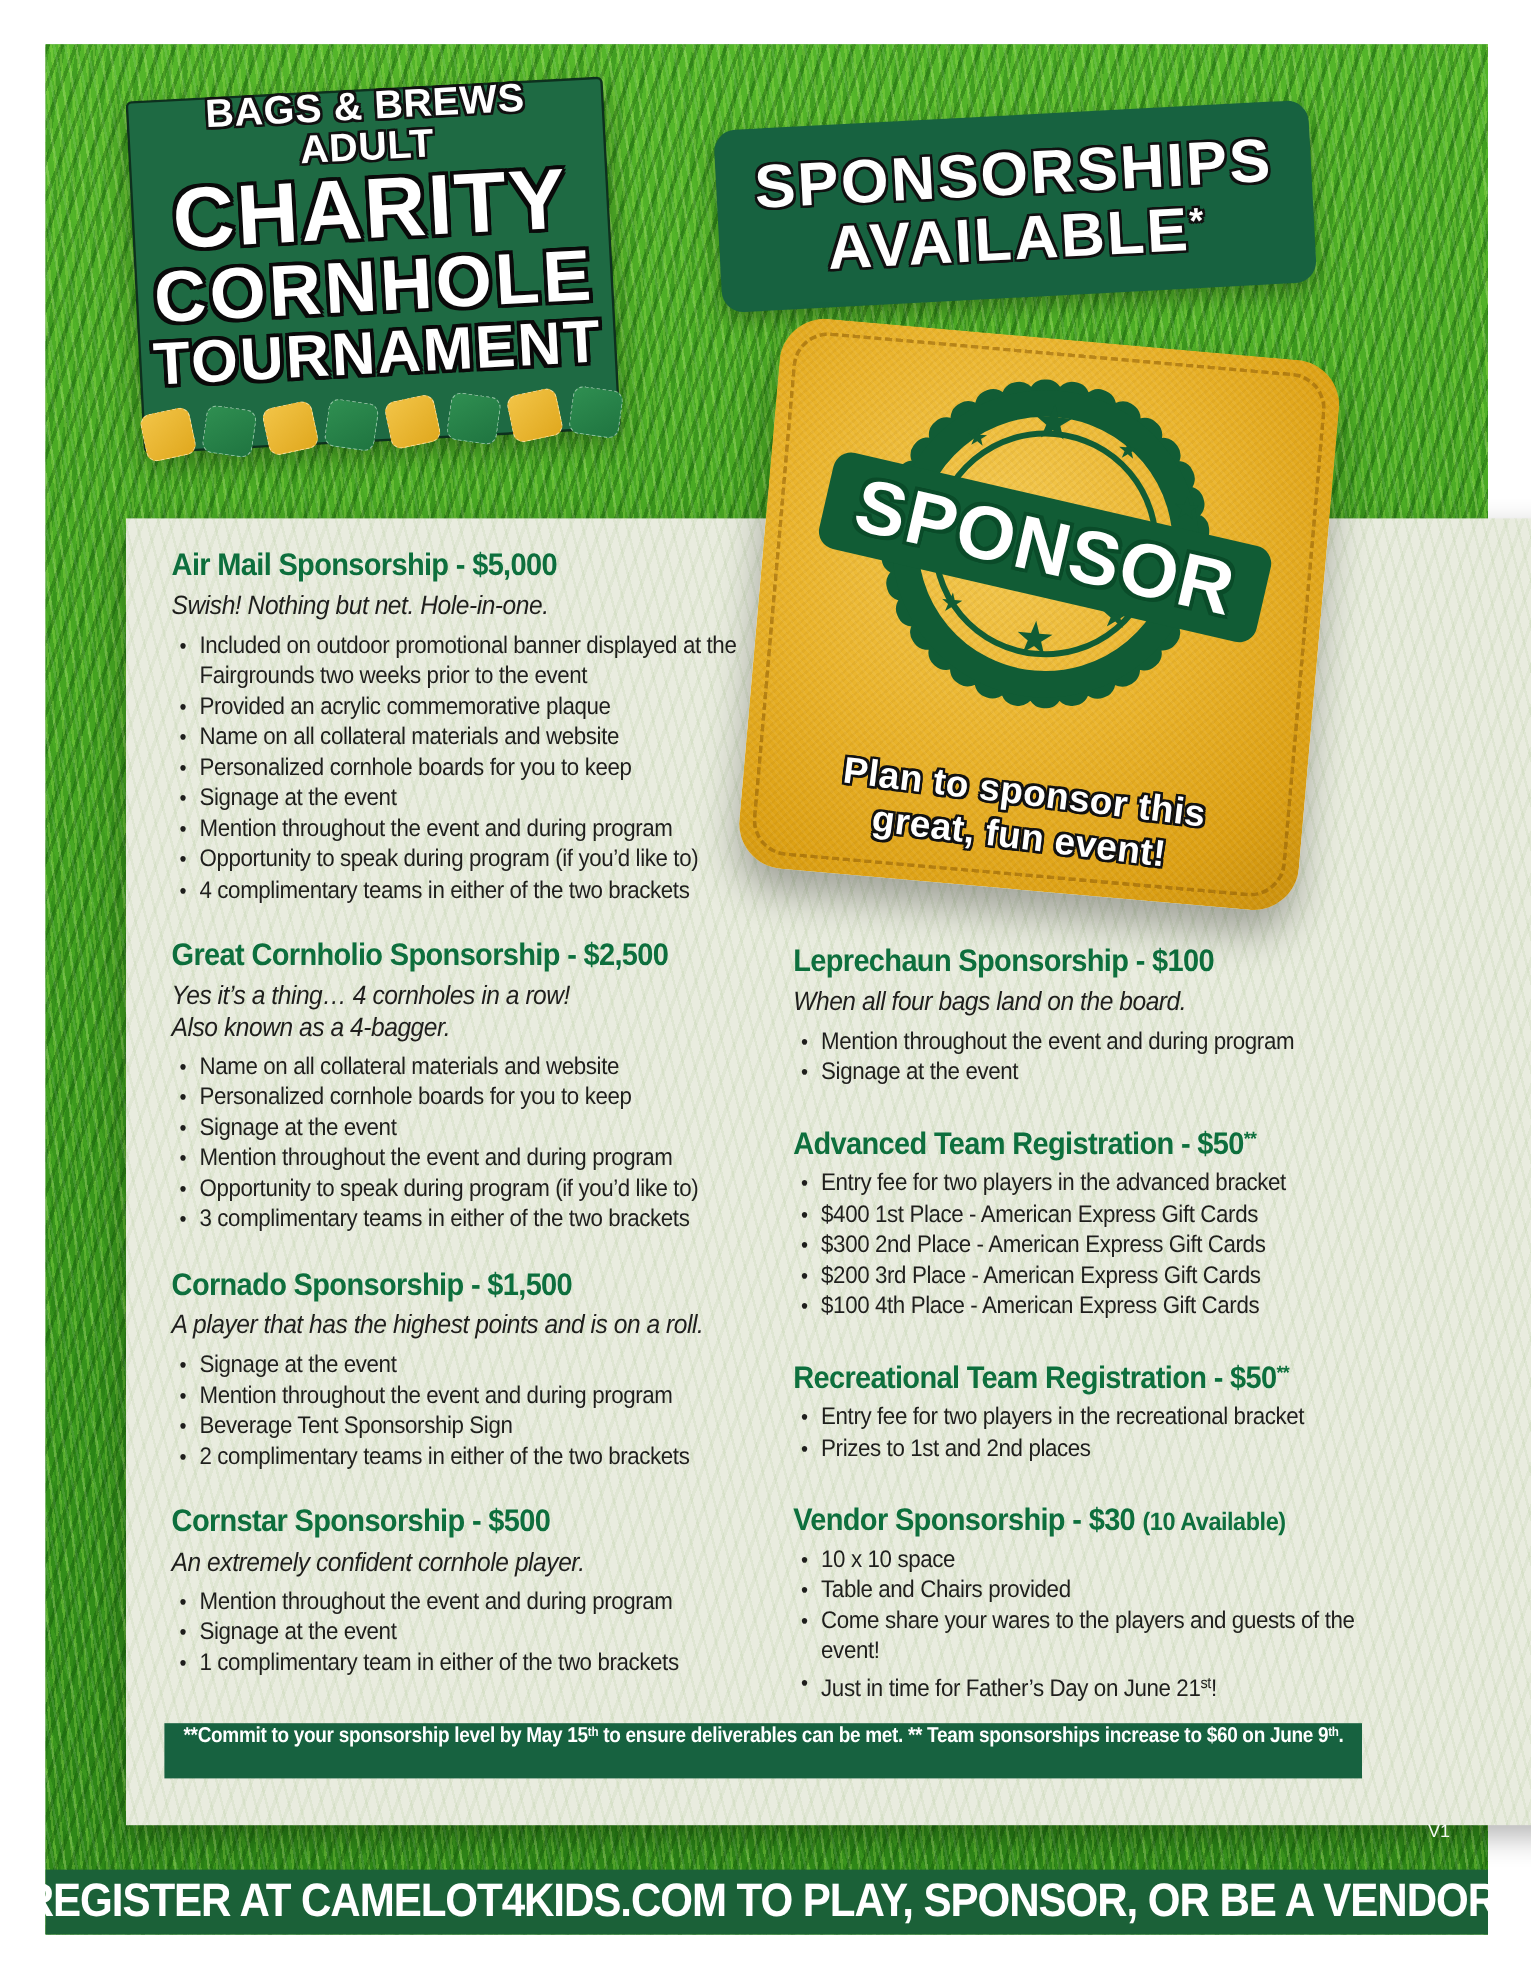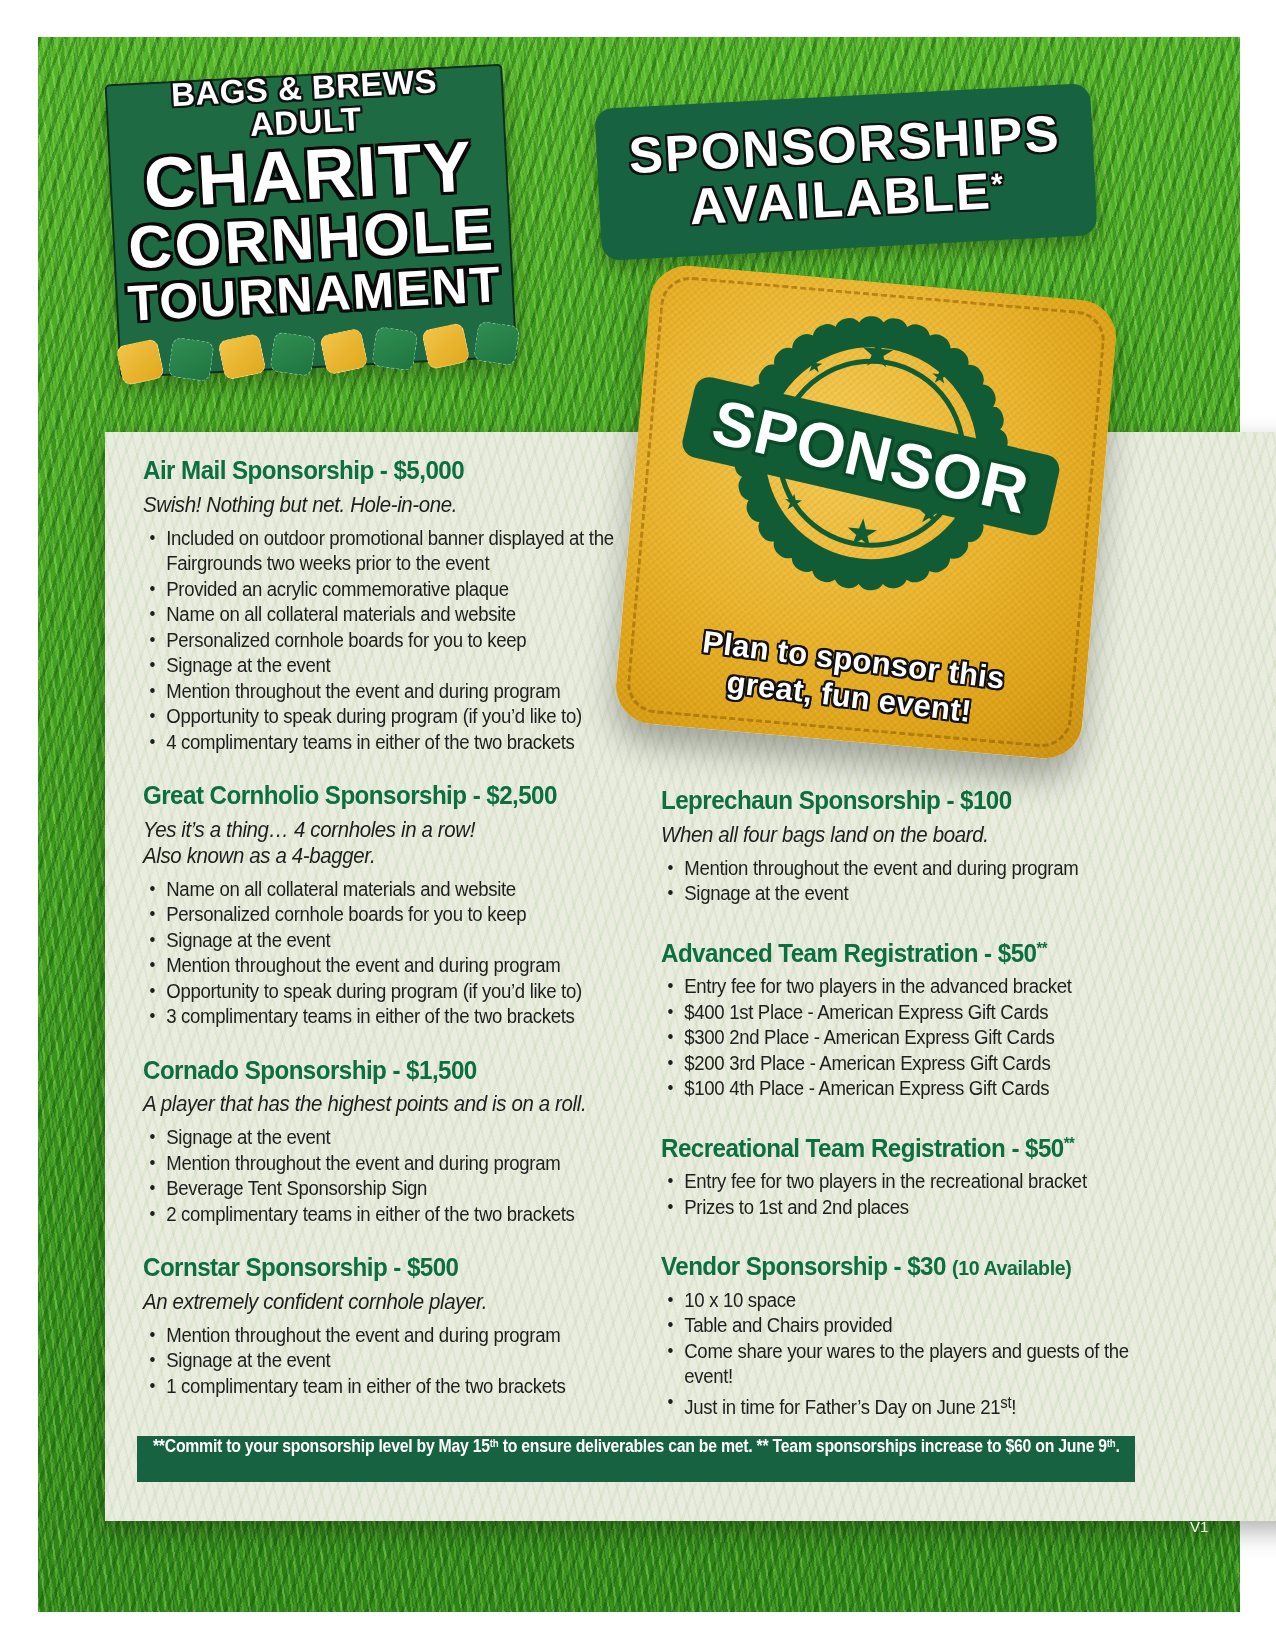--- a/index.html
+++ b/index.html
@@ -68,21 +68,21 @@
   .col-right { left:556px; top:352px; }
 
   .tier { margin-bottom:24px; }
   .tier-title { color:#0d6f3d; font-size:26px; font-weight:700; letter-spacing:-0.6px; line-height:1.25; margin-bottom:5px; white-space:nowrap; }
   .tier-title sup { font-size:16px; vertical-align:8px; }
   .tier-title .note { font-size:21px; letter-spacing:-0.4px; }
   .tagline { font-style:italic; font-size:22px; color:#1e1e1c; letter-spacing:-0.4px; line-height:26px; margin-bottom:8px; white-space:nowrap; }
   .bullets { list-style:none; margin-top:2px; }
   .bullets li { position:relative; padding-left:25px; font-size:20px; color:#1e1e1c; letter-spacing:-0.35px; line-height:25.5px; }
   .bullets li::before { content:"\2022"; position:absolute; left:7px; top:0; color:#1e1e1c; font-size:18px; }
-  .bullets sup { font-size:16px; vertical-align:6px; }
+  .bullets sup { font-size:13px; vertical-align:6px; }
 
   
   .bag {
     position:absolute; left:632px; top:282px; width:468px; height:460px;
     transform:rotate(5deg); transform-origin:center; z-index:4;
     background:radial-gradient(circle at 42% 36%, #f4ca52 0%, #eab42c 45%, #dda114 78%, #c98f0c 100%);
     background-image:
       repeating-linear-gradient(45deg,  rgba(255,255,255,0.06) 0 2px, rgba(255,255,255,0) 2px 5px),
       repeating-linear-gradient(-45deg, rgba(140,90,0,0.08)    0 2px, rgba(140,90,0,0)    2px 5px),
       radial-gradient(circle at 42% 36%, #f4ca52 0%, #eab42c 45%, #dda114 78%, #c98f0c 100%);
@@ -273,13 +273,16 @@
       </div>
     </div>
     <div class="bag-caption outline-black-2">
       <div>Plan to sponsor this</div>
       <div>great, fun event!</div>
     </div>
   </div>
 
   <div class="version">V1</div>
 
+  <div class="register-bar">
+    <div class="register-text">REGISTER AT CAMELOT4KIDS.COM TO PLAY, SPONSOR, OR BE A VENDOR!</div>
+  </div>
 </div>
 
 </body></html>

